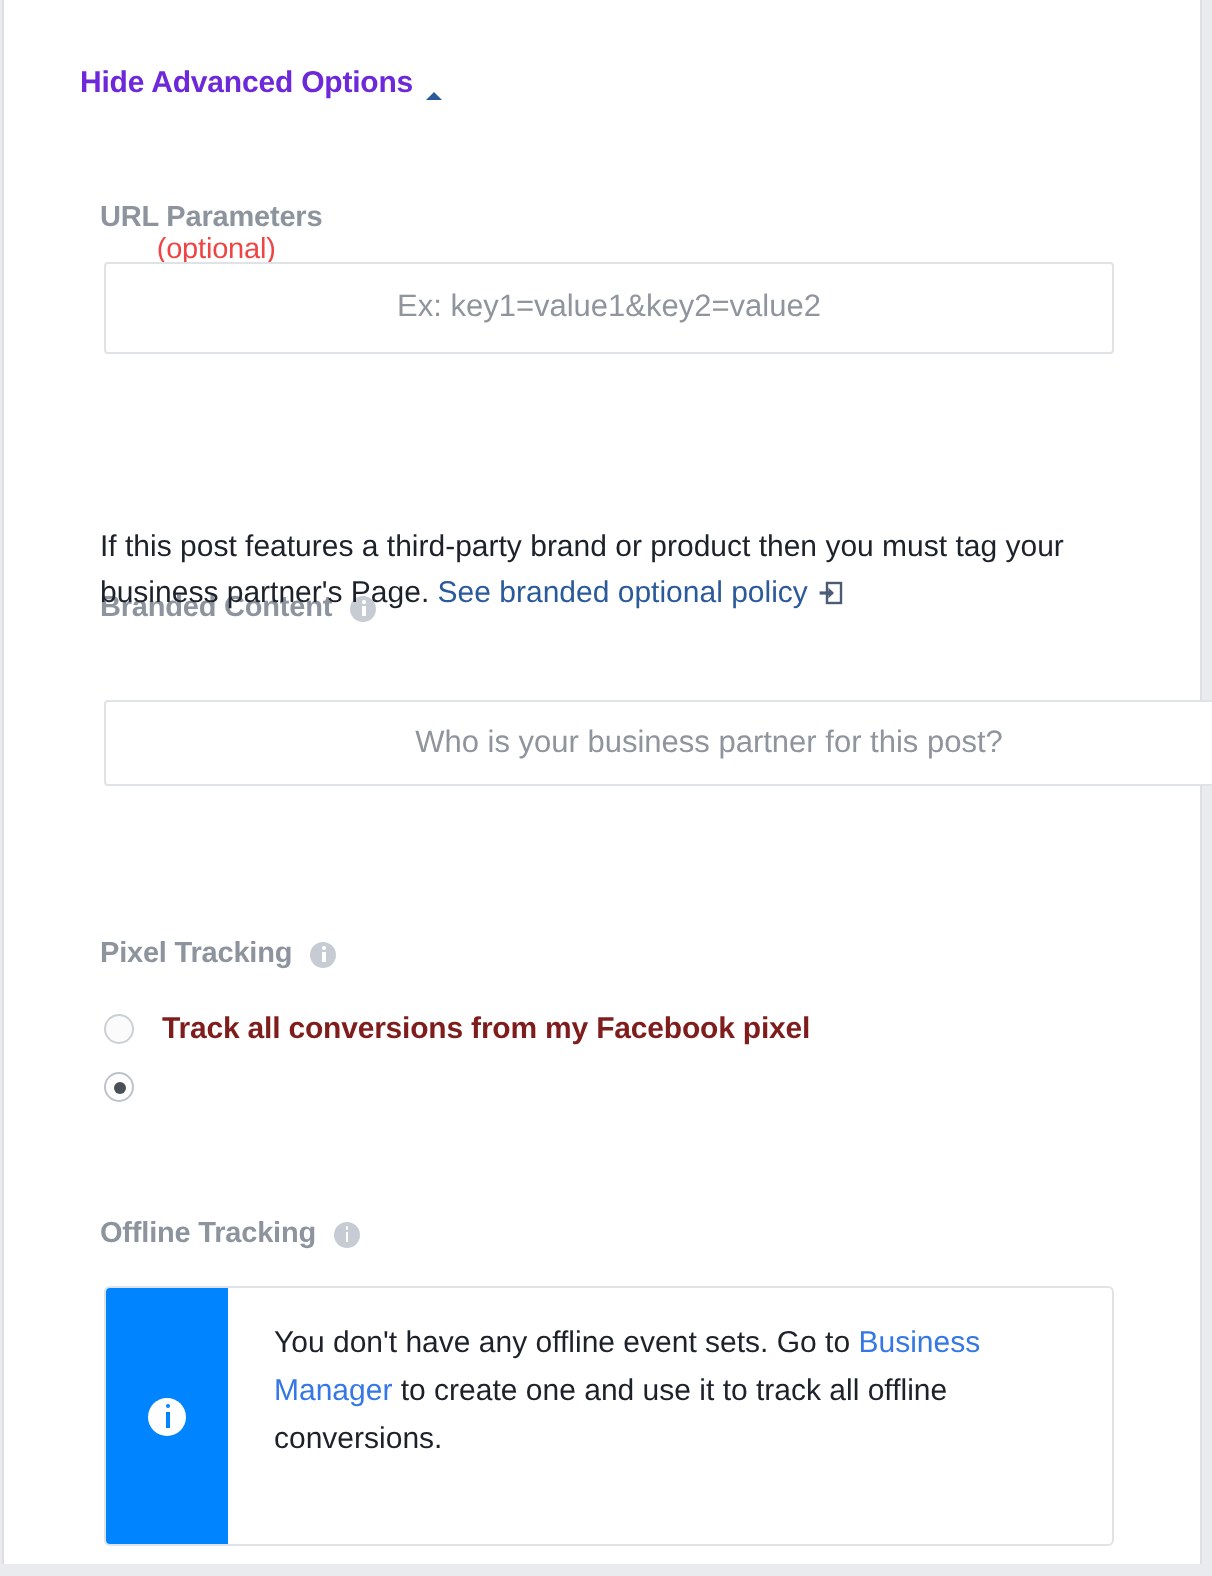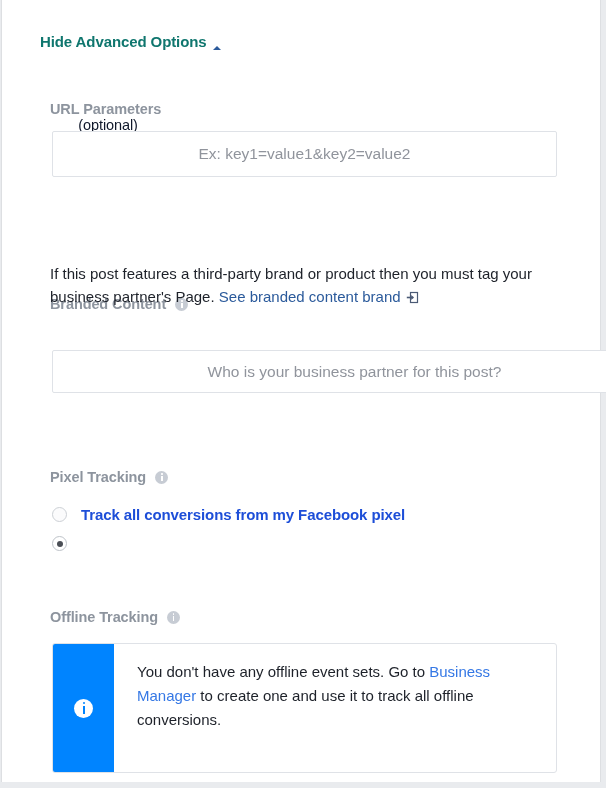--- a/index.html
+++ b/index.html
@@ -30,21 +30,21 @@
     border-right: 1px solid #dddfe2;
     box-sizing: border-box;
   }
   
   .adv-header {
     position: absolute;
     left: 38px;
     top: 33px;
     font-size: 15px;
     font-weight: bold;
-    color: #0f766e;
+    color: #6d28d9;
     letter-spacing: -0.1px;
     cursor: pointer;
     display: flex;
     align-items: flex-end;
     user-select: none;
   }
   .adv-header .caret {
     display: inline-block;
     margin-left: 6px;
     margin-top: -1px;
@@ -60,21 +60,21 @@
     font-size: 14.5px;
     font-weight: bold;
     color: #8d949e;
     letter-spacing: -0.1px;
     display: flex;
     align-items: center;
     white-space: nowrap;
   }
   .sec-label .opt {
     font-weight: normal;
-    color: #0f172a;
+    color: #ef4444;
     margin-left: 5px;
   }
   
   .info-dot {
     display: inline-block;
     margin-left: 9px;
     width: 13px;
     height: 13px;
     border-radius: 50%;
     background: #c7ccd4;
@@ -171,21 +171,21 @@
     top: 3.5px;
     width: 6px;
     height: 6px;
     border-radius: 50%;
     background: #4b4f56;
   }
   .radio-label {
     margin-left: 14px;
     font-size: 15px;
     font-weight: bold;
-    color: #1d4ed8;
+    color: #7f1d1d;
     letter-spacing: -0.1px;
   }
   
   .ot-box {
     position: absolute;
     left: 50px;
     top: 643px;
     width: 505px;
     height: 130px;
     box-sizing: border-box;
@@ -257,21 +257,21 @@
       <span class="opt">(optional)</span>
       <span class="info-dot"></span>
     </div>
     <input class="txt-input" style="left: 50px; top: 131px; width: 505px; height: 46px;" type="text" value="" placeholder="Ex: key1=value1&amp;key2=value2">
 
     <div class="sec-label" style="left:48px; top:252px;margin-top:44px;">
       <span>Branded Content</span>
       <span class="info-dot"></span>
     </div>
     <div class="bc-para">
-      <span>If this post features a third-party brand or product then you must tag your business partner's Page. </span><a href="#">See branded content brand</a><span class="ext-icon"><svg width="13" height="13" viewBox="0 0 13 13">
+      <span>If this post features a third-party brand or product then you must tag your business partner's Page. </span><a href="#">See branded optional policy</a><span class="ext-icon"><svg width="13" height="13" viewBox="0 0 13 13">
             <rect x="4.5" y="1.5" width="7" height="10" fill="none" stroke="#4b5a75" stroke-width="1.2"></rect>
             <path d="M0.8 6.5 H7.2" stroke="#4b5a75" stroke-width="1.6"></path>
             <path d="M5.2 3.9 L8.0 6.5 L5.2 9.1 Z" fill="#4b5a75"></path>
           </svg></span>
     </div>
     <input class="txt-input" style="left: 50px; top: 350px; width: 605px; height: 43px;" type="text" value="" placeholder="Who is your business partner for this post?">
 
     <div class="sec-label" style="left:48px; top:469px;">
       <span>Pixel Tracking</span>
       <span class="info-dot"></span>

